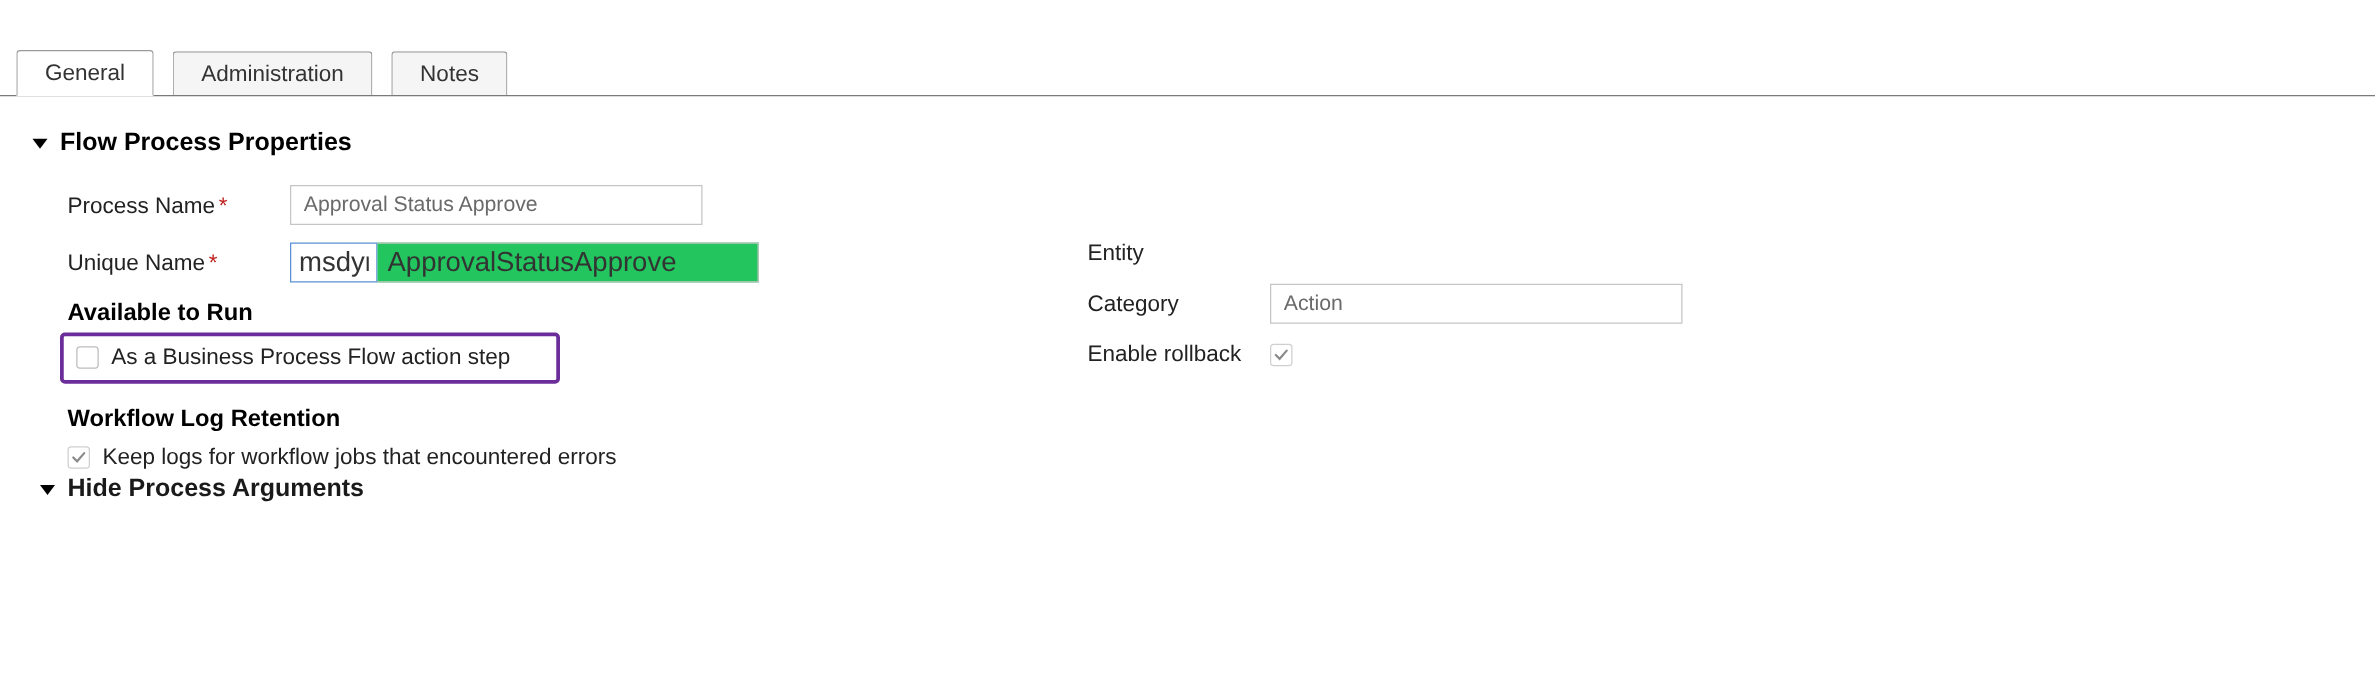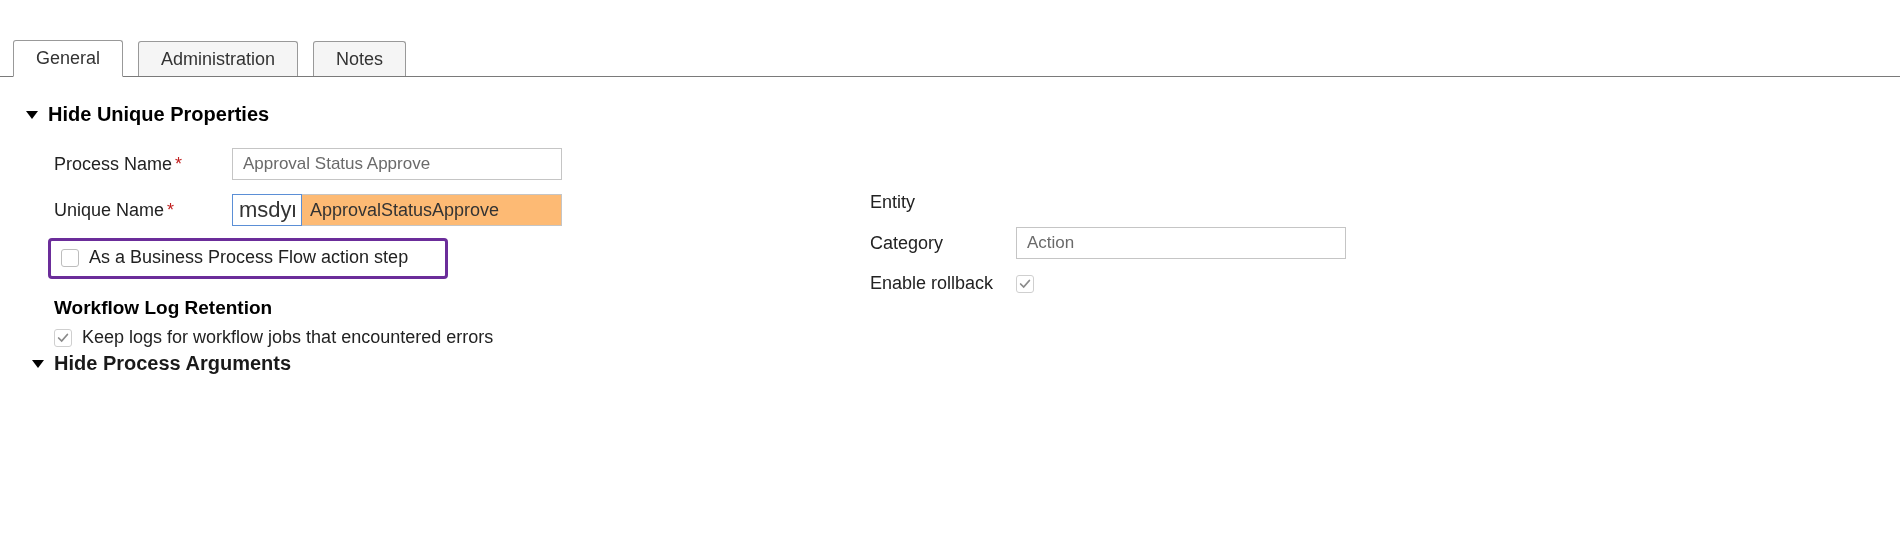--- a/index.html
+++ b/index.html
@@ -111,23 +111,23 @@
     font-size: 22px;
     color: #333;
     background: #fff;
   }
   .rest-input {
     flex: 1;
     height: 32px;
     border: 1px solid #c5c5c5;
     border-left: none;
     padding: 0 8px;
-    font-size: 18px;
+    font-size: 22px;
     color: #333;
-    background: #fdba74;
+    background: #22c55e;
   }
   .select-wrap {
     flex: 0 0 330px;
     height: 34px;
     border: 1px solid #c5c5c5;
     border-radius: 4px;
     display: flex;
     align-items: center;
     padding: 0 10px;
     position: relative;
@@ -230,21 +230,21 @@
   <div class="tab active">General</div>
   <div class="tab">Administration</div>
   <div class="tab">Notes</div>
 </div>
 <div class="tab-divider"></div>
 
 <div class="content">
 
   <div class="section-header">
     <span class="caret-down"></span>
-    <span>Hide Unique Properties</span>
+    <span>Flow Process Properties</span>
   </div>
 
   <div class="columns">
 
     <div class="left-col">
 
       <div class="form-row">
         <div class="form-label">
           <span>Process Name</span>
             <span class="req">*</span>
@@ -257,20 +257,21 @@
           <span>Unique Name</span>
             <span class="req">*</span>
         </div>
         <div class="composite-input">
           <input type="text" class="prefix-input" value="msdyn_" style="">
           <input type="text" class="rest-input" value="ApprovalStatusApprove" style="">
         </div>
       </div>
 
 
+      <div class="subheading">Available to Run</div>
 
       <div class="highlight-box">
         <span class="checkbox">
           
         </span>
         <span class="check-label">As a Business Process Flow action step</span>
       </div>
 
       <div class="subheading" style="margin-top:18px;">Workflow Log Retention</div>
 

